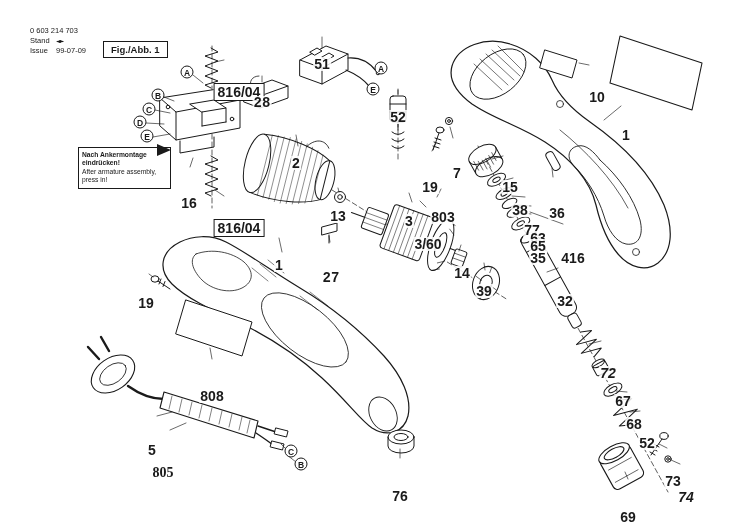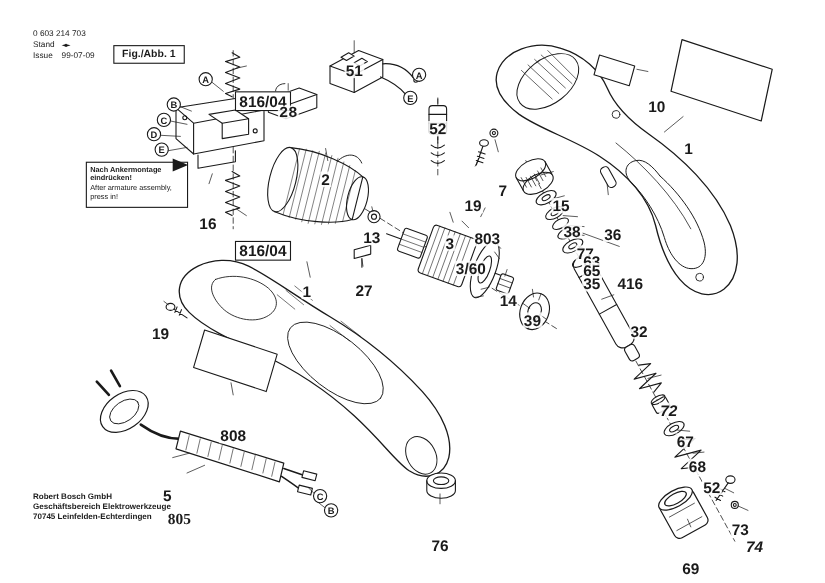--- a/index.html
+++ b/index.html
@@ -329,25 +329,25 @@
       <div class="callout" style="left: 510px; top: 155px;">15</div>
       <div class="callout" style="left: 520px; top: 178px;">38</div>
       <div class="callout" style="left: 557px; top: 181px;">36</div>
       <div class="callout" style="left: 532px; top: 198px;">77</div>
       <div class="callout" style="left: 538px; top: 206px;">63</div>
       <div class="callout" style="left: 538px; top: 214px;">65</div>
       <div class="callout" style="left: 538px; top: 226px;">35</div>
       <div class="callout" style="left: 573px; top: 226px;">416</div>
       <div class="callout" style="left: 462px; top: 241px;">14</div>
       <div class="callout" style="left: 484px; top: 259px;">39</div>
-      <div class="callout" style="left: 331px; top: 232px;">27</div>
+      <div class="callout" style="left: 331px; top: 246px; font-family: Liberation Mono, monospace;">27</div>
       <div class="callout" style="left: 279px; top: 233px;">1</div>
       <div class="callout" style="left: 146px; top: 271px;">19</div>
       <div class="callout" style="left: 212px; top: 364px;">808</div>
-      <div class="callout" style="left: 581px; top: 269px;">32</div>
+      <div class="callout" style="left: 565px; top: 269px;">32</div>
       <div class="callout" style="left: 608px; top: 341px; font-style: italic;">72</div>
       <div class="callout" style="left: 623px; top: 369px;">67</div>
       <div class="callout" style="left: 634px; top: 392px;">68</div>
       <div class="callout" style="left: 647px; top: 411px;">52</div>
       <div class="callout" style="left: 673px; top: 449px;">73</div>
       <div class="callout" style="left: 686px; top: 465px; font-style: italic;">74</div>
       <div class="callout" style="left: 628px; top: 485px;">69</div>
       <div class="callout" style="left: 400px; top: 464px;">76</div>
       <div class="callout" style="left: 152px; top: 418px;">5</div>
       <div class="callout" style="left: 163px; top: 441px; font-family: Liberation Serif, serif;">805</div>
@@ -356,20 +356,15 @@
       <div class="letter-callout" style="left: 149px; top: 109px;">C</div>
       <div class="letter-callout" style="left: 140px; top: 122px;">D</div>
       <div class="letter-callout" style="left: 147px; top: 136px;">E</div>
       <div class="letter-callout" style="left: 381px; top: 68px;">A</div>
       <div class="letter-callout" style="left: 373px; top: 89px;">E</div>
       <div class="letter-callout" style="left: 291px; top: 451px;">C</div>
       <div class="letter-callout" style="left: 301px; top: 464px;">B</div>
     </div>
 
   <div class="footer-block">
-    <div class="footer-company">
-        <div>Robert Bosch GmbH</div>
-        <div>Geschäftsbereich Elektrowerkzeuge</div>
-        <div>70745 Leinfelden-Echterdingen</div>
-      </div>
   </div>
 
 </div>
 
 </body></html>

